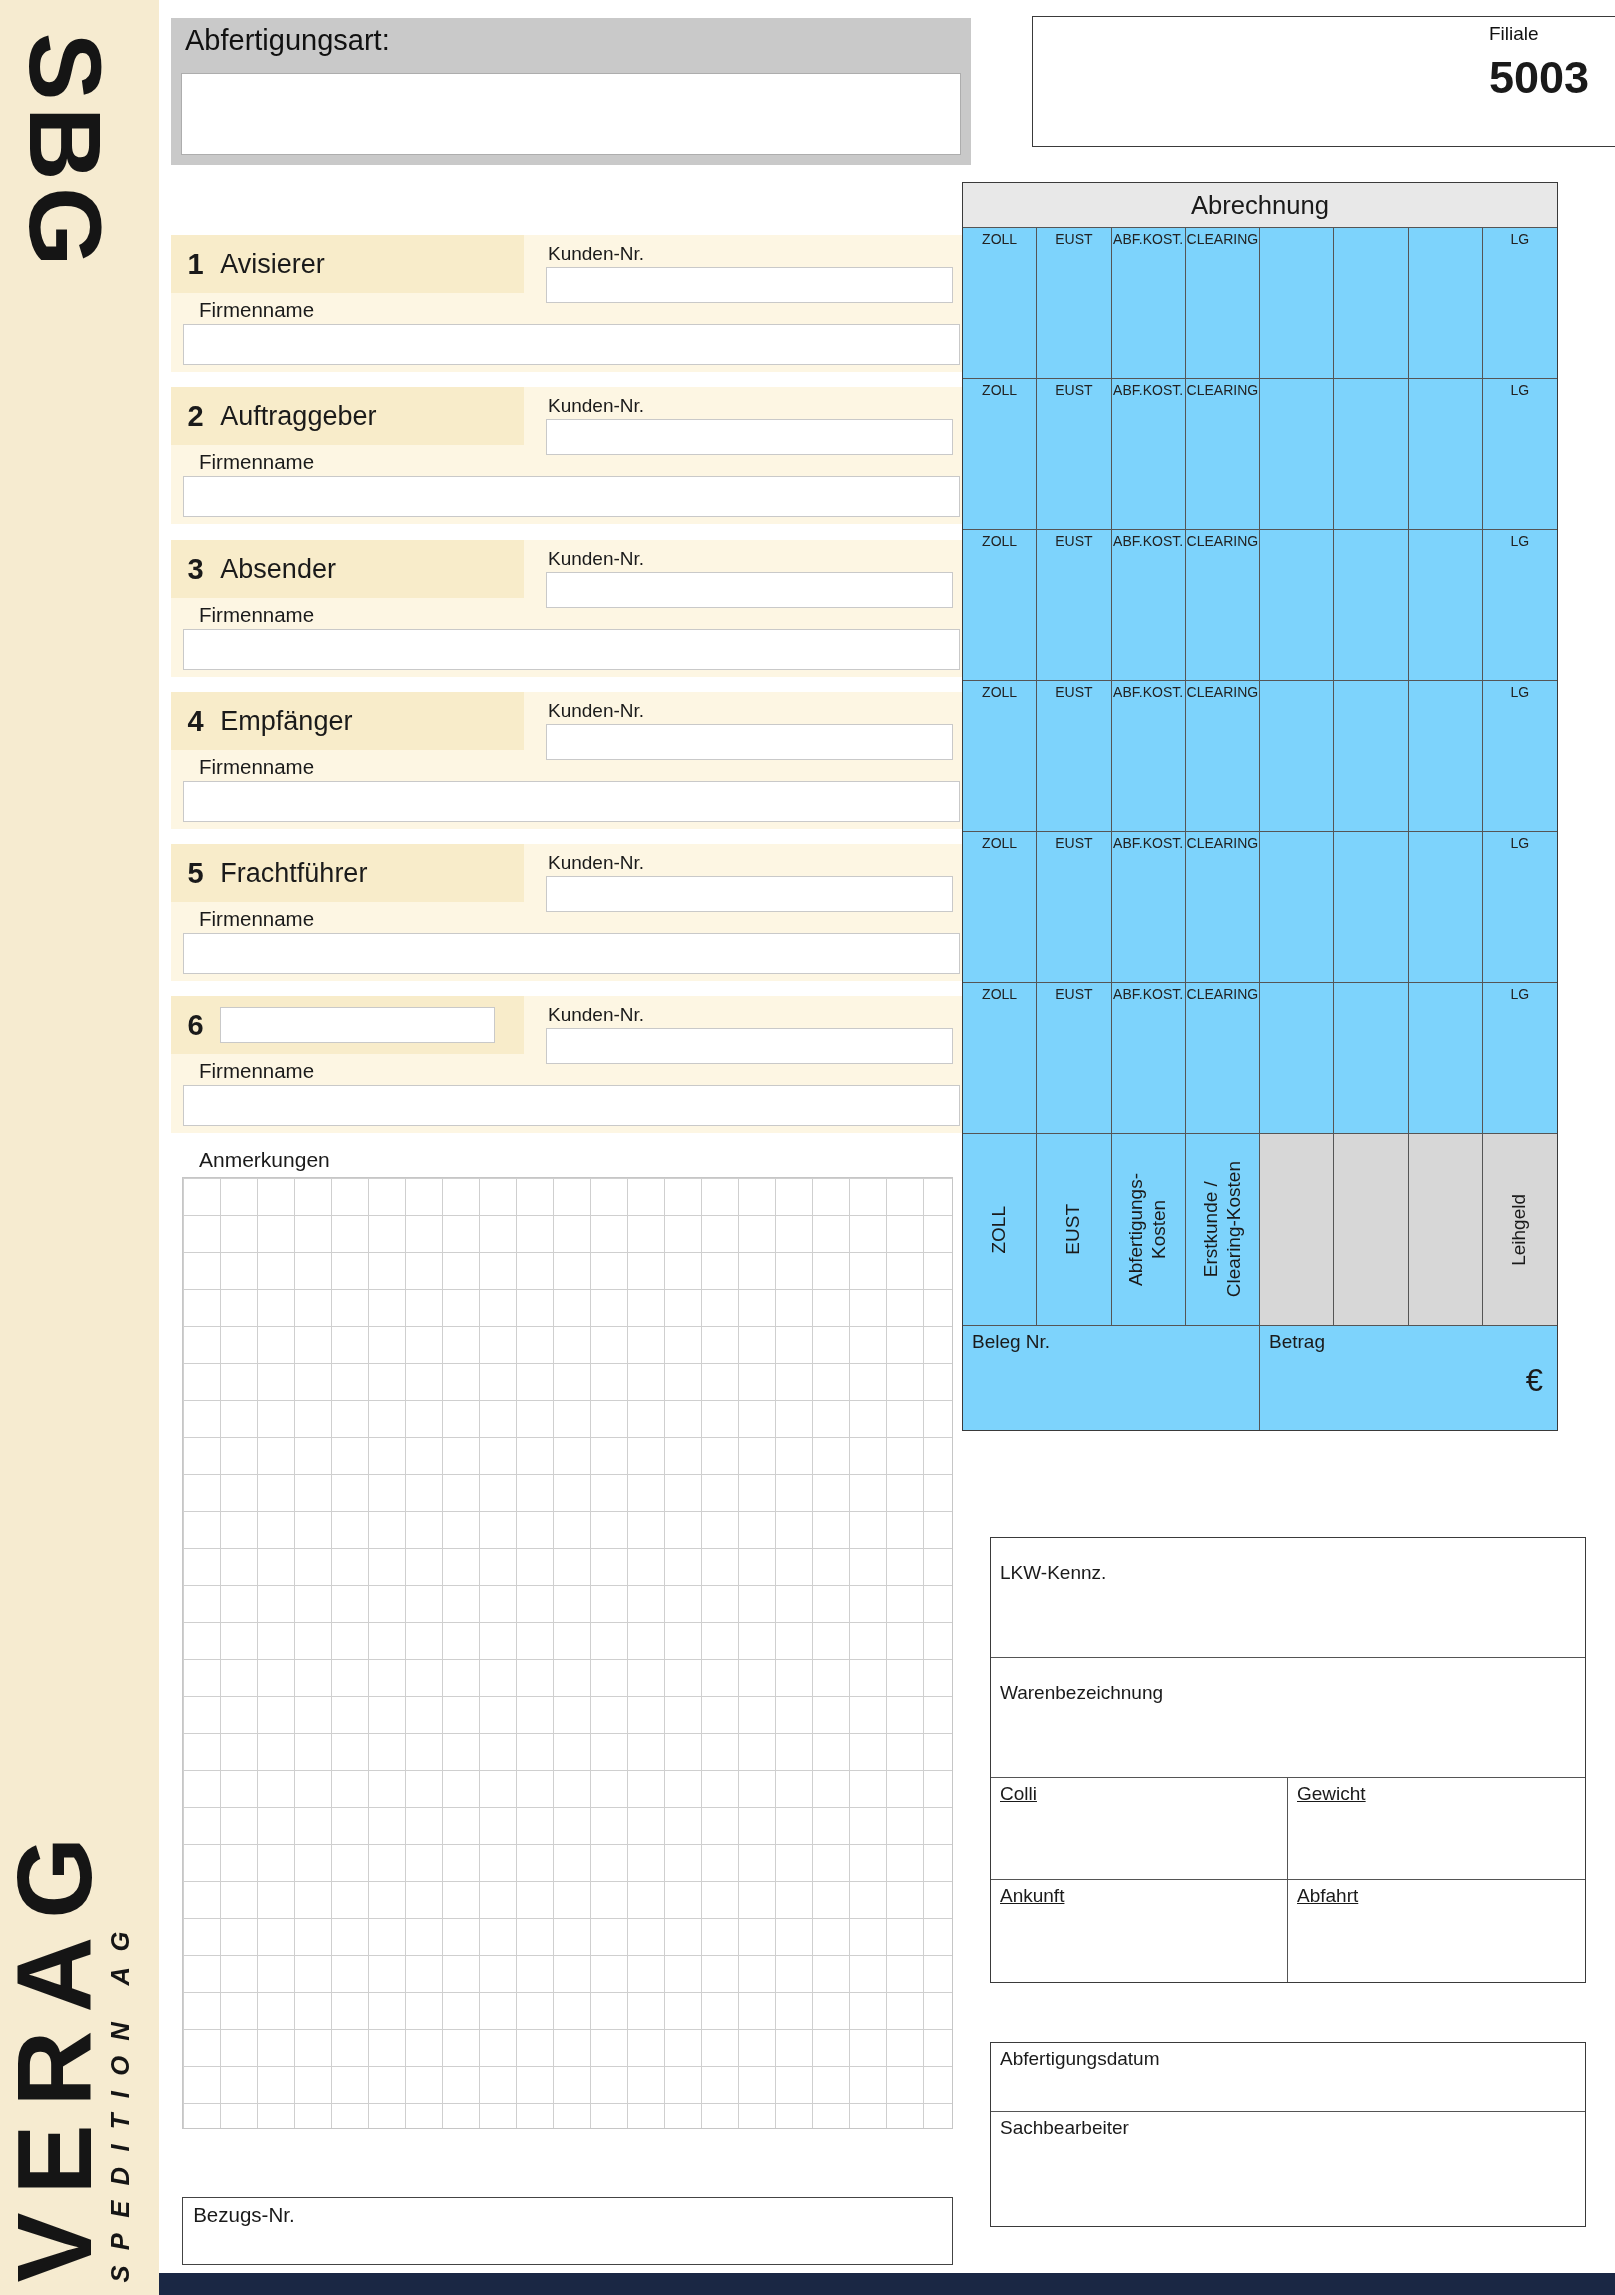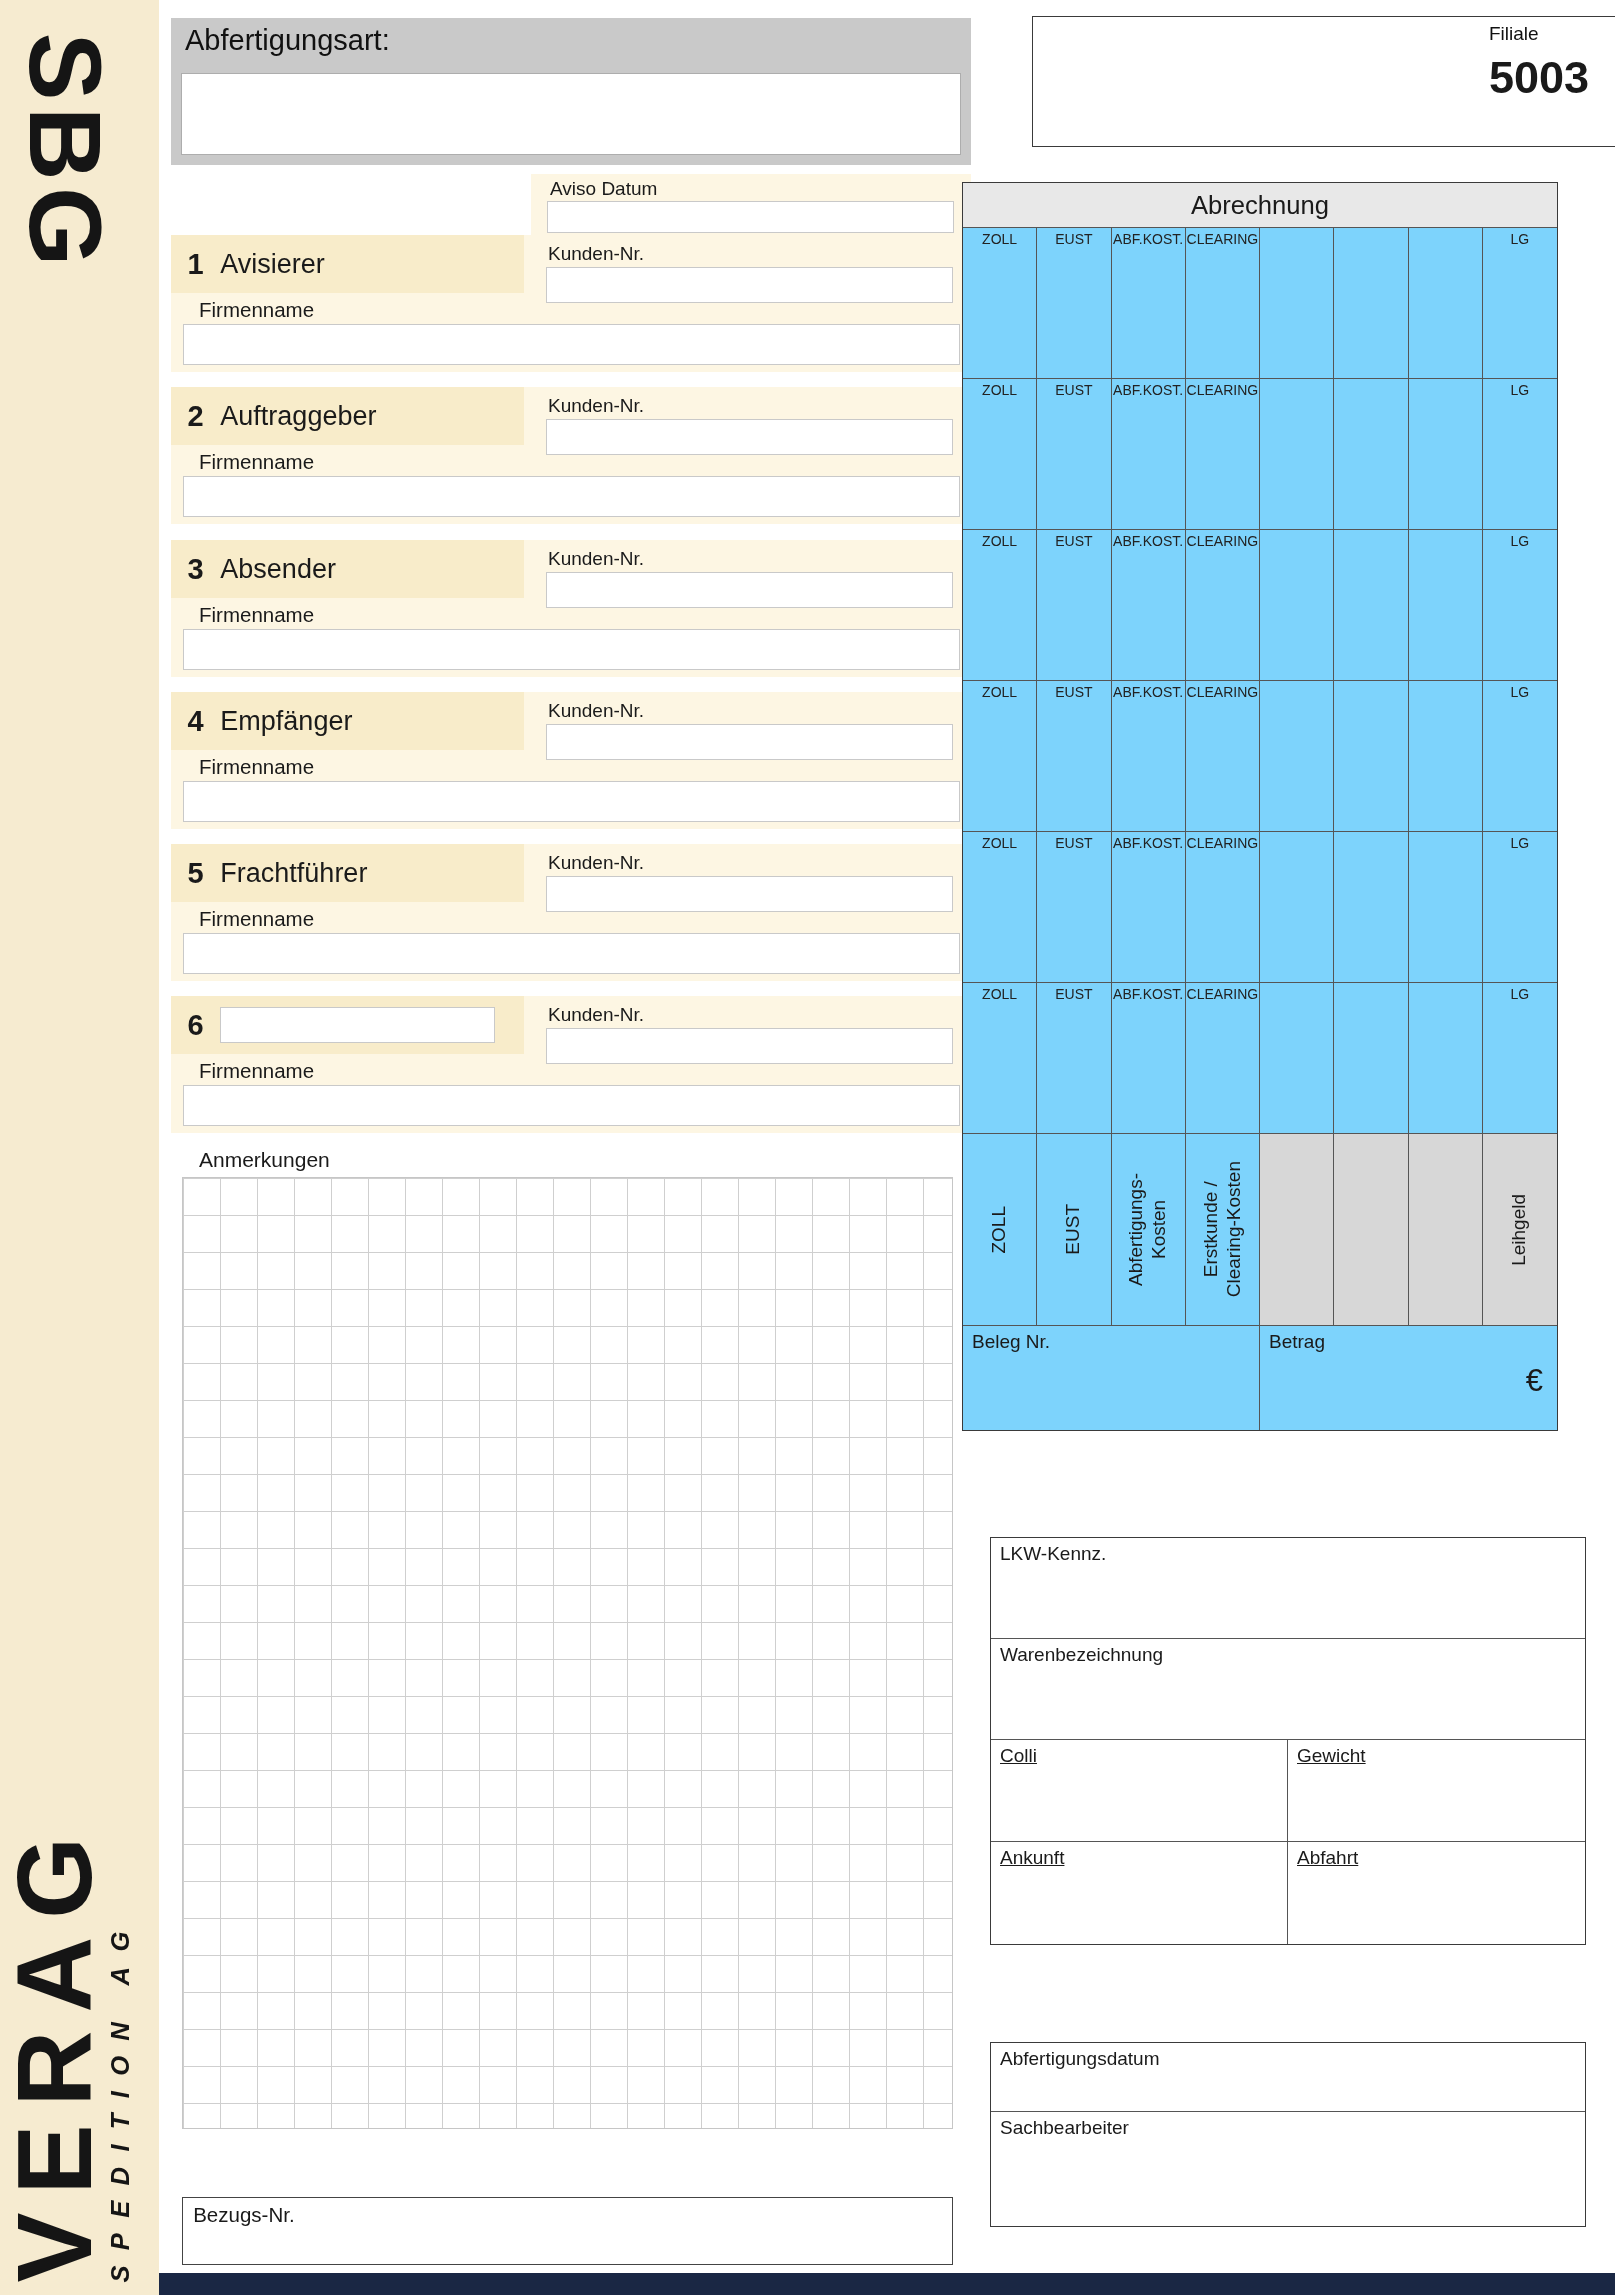--- a/index.html
+++ b/index.html
@@ -61,21 +61,21 @@
 
   
   .anm-label { left: 199px; top: 1148px; font-size: 21px; }
   .anm-grid { left: 182px; top: 1177px; width: 771px; height: 952px; background: #fff; border: 0.6px solid #c6c6c6;
               background-image: linear-gradient(to right, #cfcfcf 0.6px, transparent 0.6px),
                                 linear-gradient(to bottom, #cfcfcf 0.6px, transparent 0.6px);
               background-size: 37px 37px; }
 
   
   .detail-box { left: 990px; top: 1537px; width: 596px; border: 1.9px solid #3a3a3a; background: #fff; }
-  .d-row { height: 101px; border-bottom: 1.3px solid #555; padding: 5.1px 9px; position: relative; }
+  .d-row { height: 101px; border-bottom: 1.3px solid #555; padding: 5.1px 9px; position: relative; margin-top: 19px; }
   .d-row:last-child { border-bottom: none; }
   .d-split { height: 102px; border-bottom: 1.3px solid #555; display: grid; grid-template-columns: 1fr 1fr; padding: 0; }
   .d-split:last-child { border-bottom: none; }
   .d-cell { padding: 5.1px 9px; border-right: 1.3px solid #555; text-decoration: underline; }
   .d-cell:last-child { border-right: none; }
 
   .datum-box { left: 990px; top: 2042px; width: 596px; border: 1.9px solid #3a3a3a; background: #fff; }
   .datum-row1 { height: 69px; border-bottom: 1.3px solid #555; padding: 5.1px 9px; }
   .datum-row2 { height: 114px; padding: 5.1px 9px; }
 
@@ -102,24 +102,20 @@
     <div class="gray-box-input"></div>
   </div>
 
   <div class="abs filiale-box">
     <div class="filiale-cell">
       <div class="small-label">Filiale</div>
       <div class="filiale-value">5003</div>
     </div>
   </div>
 
-  <div class="abs aviso-box">
-    <div class="aviso-label">Aviso Datum</div>
-    <div class="aviso-input"></div>
-  </div>
 
   <div class="abs section" style="top:235px">
     <div class="sec-head">
       <span class="sec-num">1</span>
       <span class="sec-role">Avisierer</span>
     </div>
     <div class="sec-kunden-label">Kunden-Nr.</div>
     <div class="sec-kunden-input"></div>
     <div class="sec-firma-label">Firmenname</div>
     <div class="sec-firma-input"></div>

